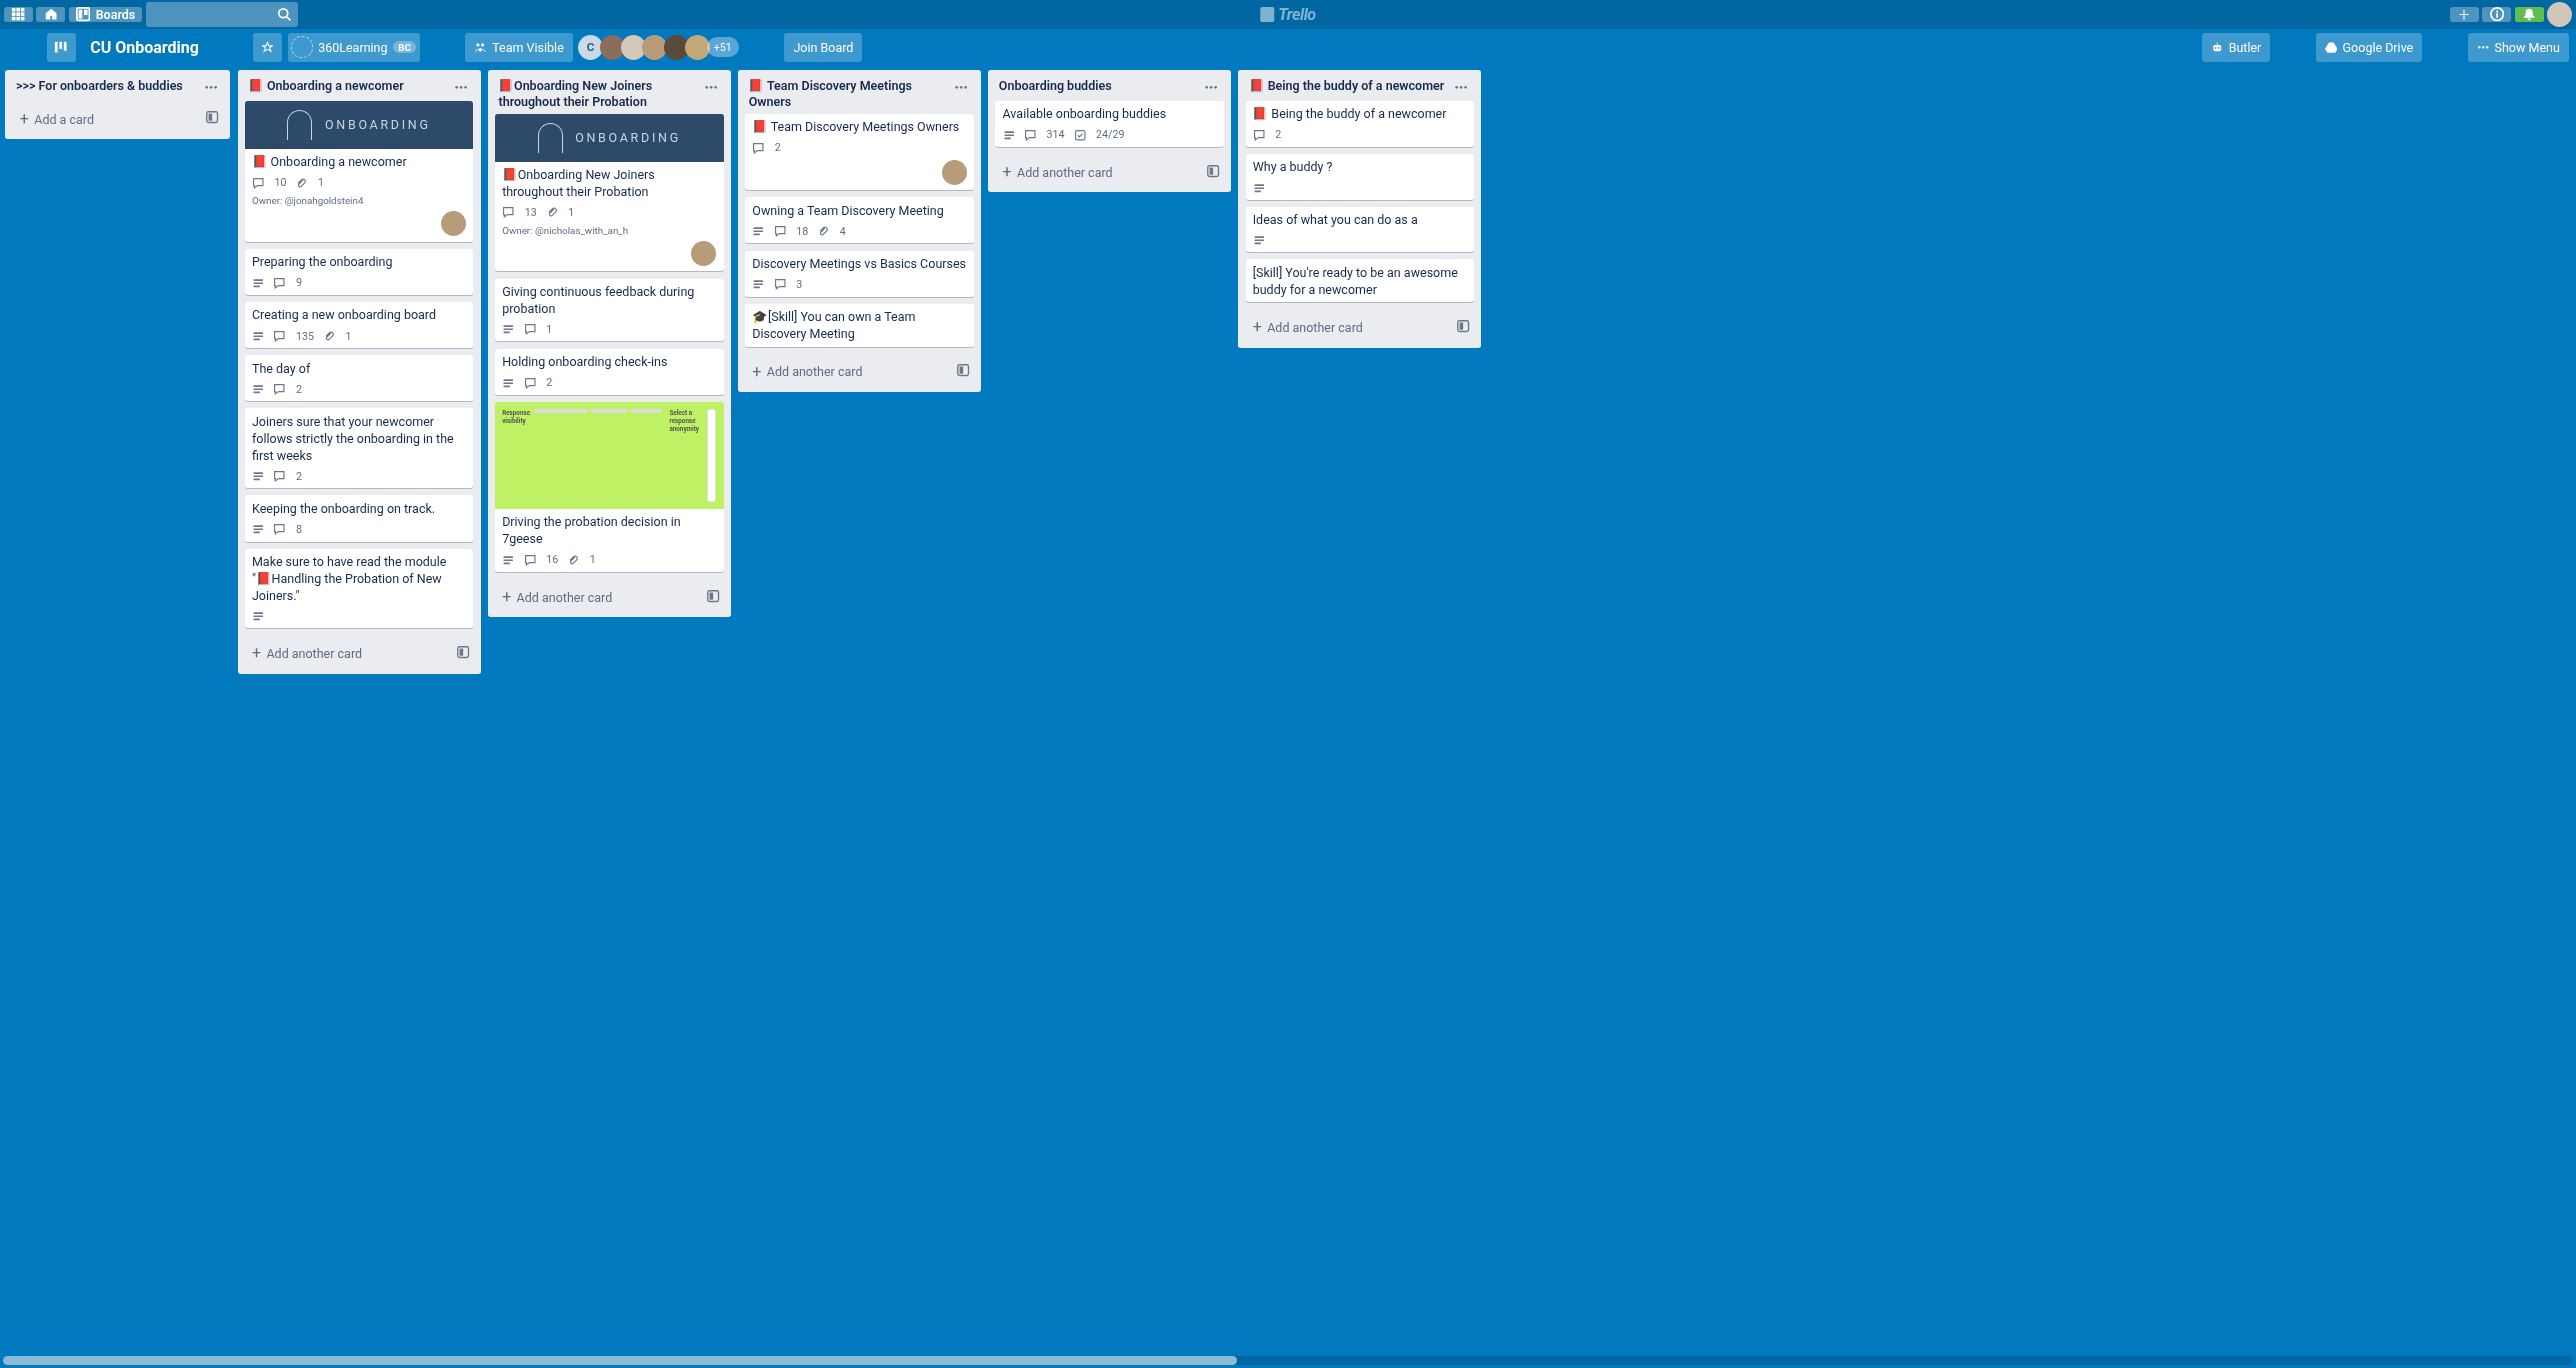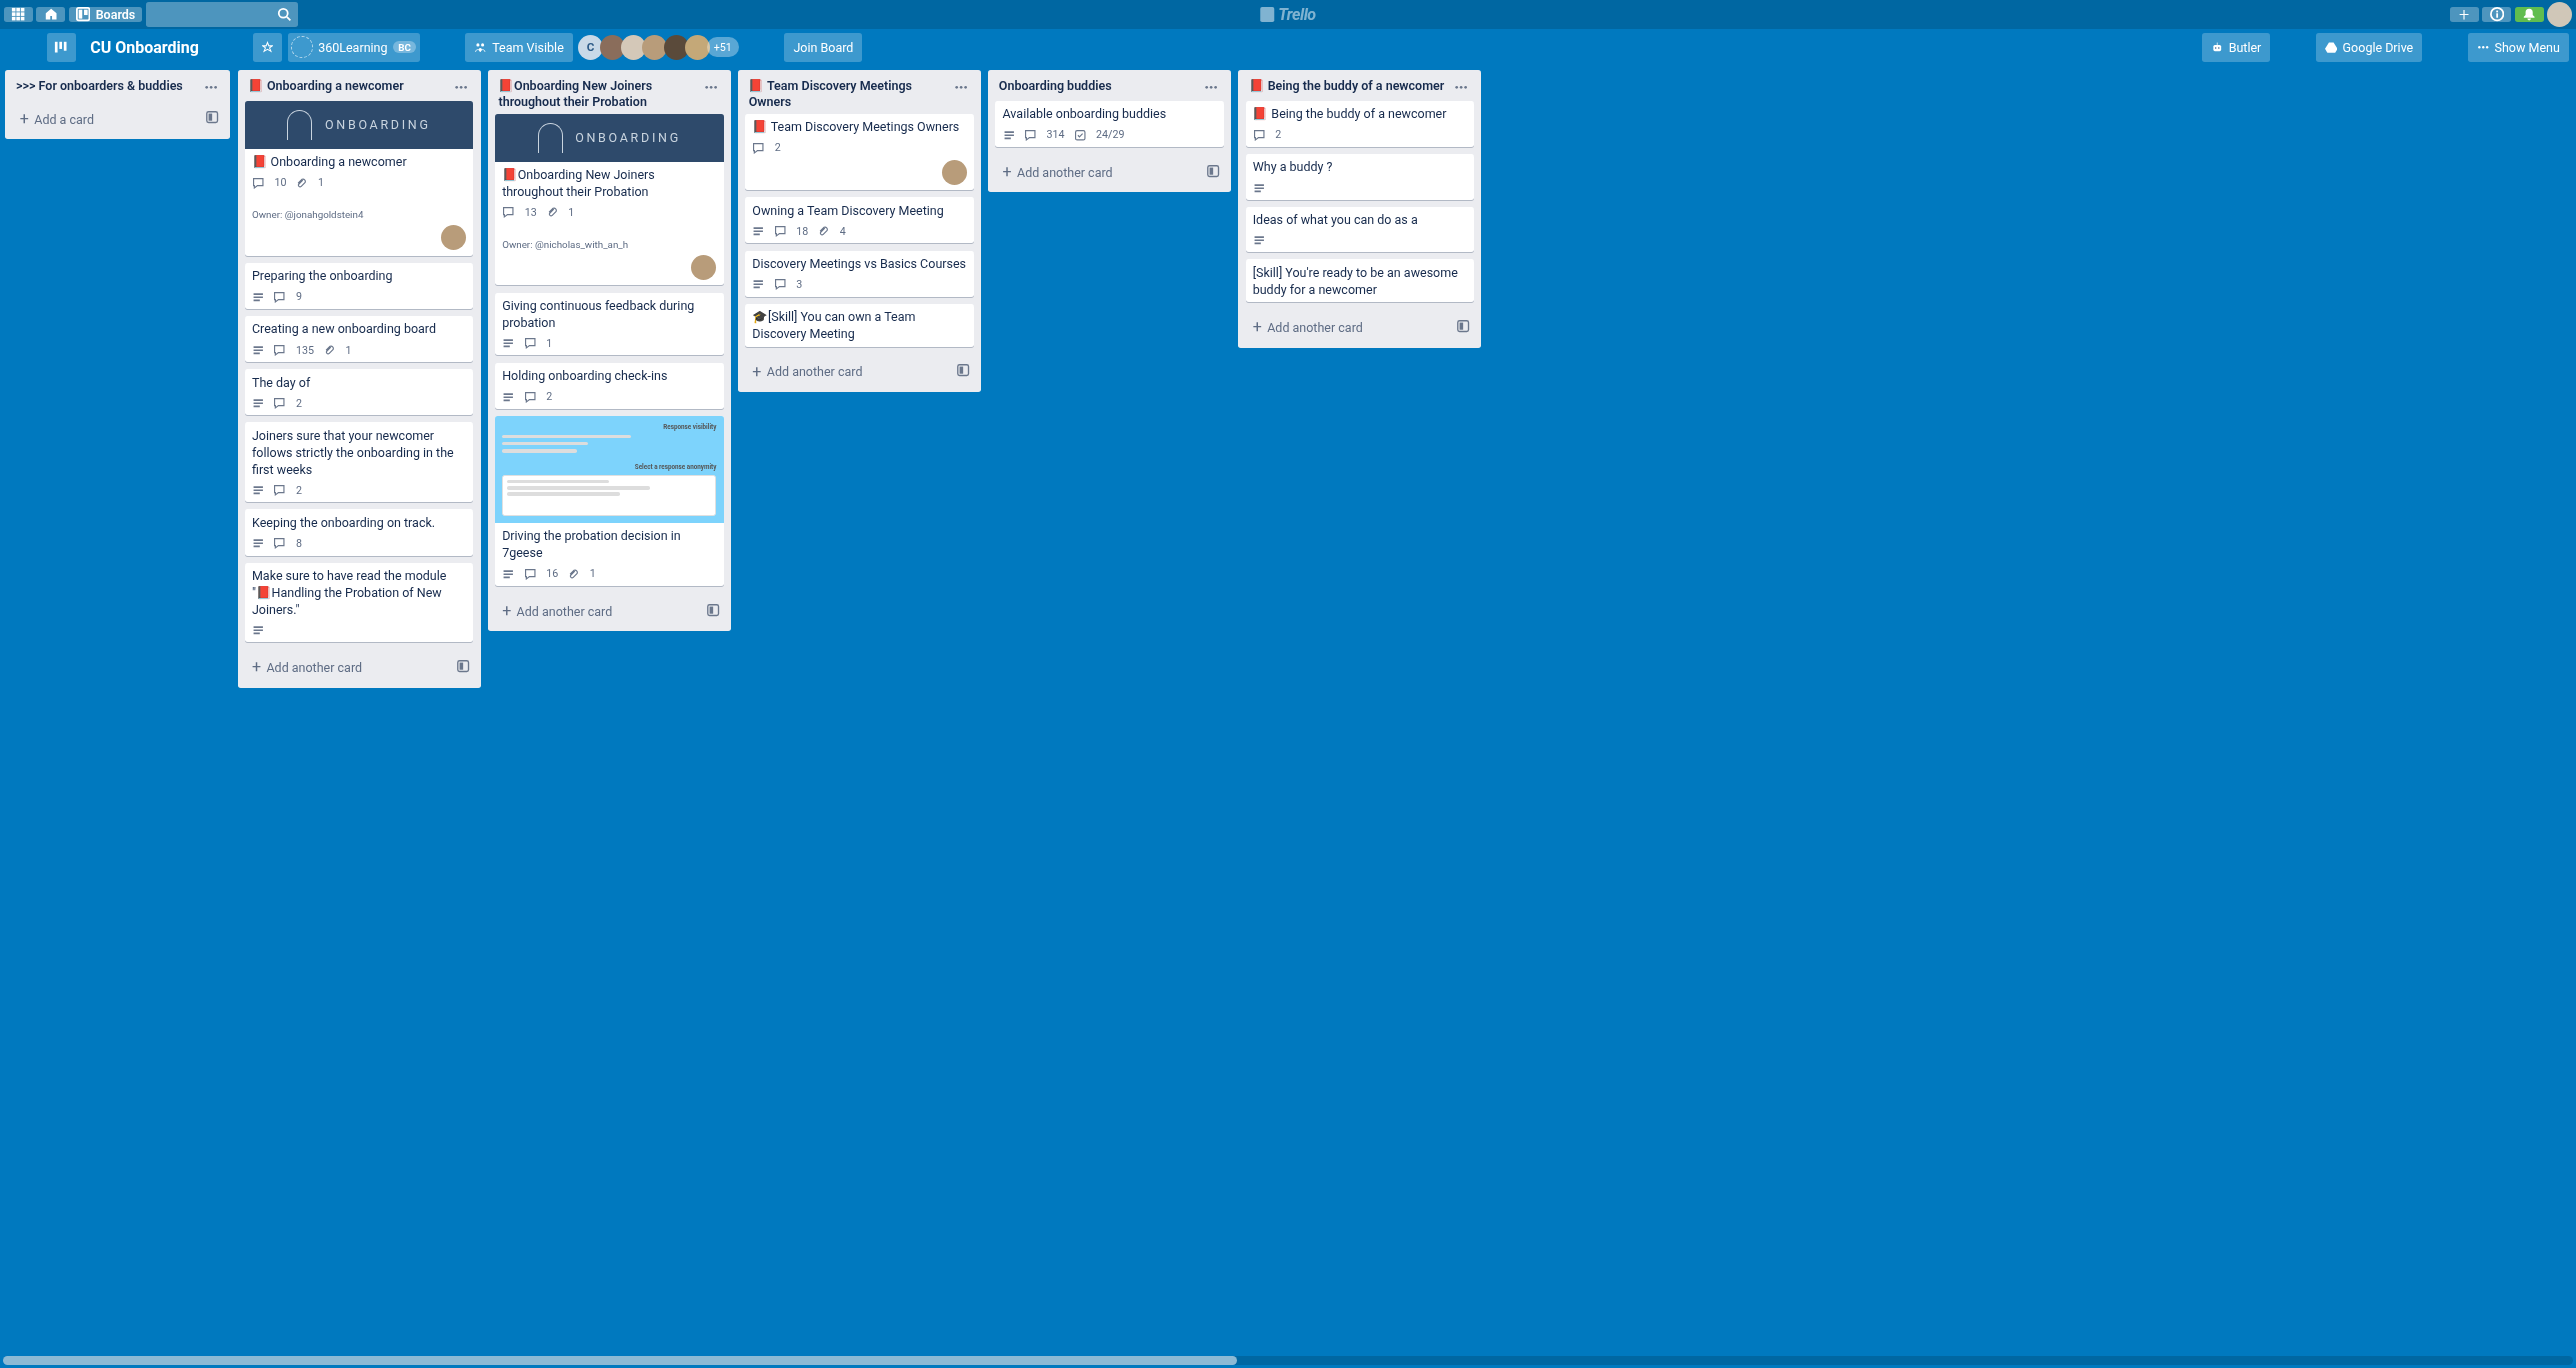--- a/index.html
+++ b/index.html
@@ -49,24 +49,24 @@
 .template-icon { color: #6b778c; cursor: pointer; padding: 3.6px; }
 
 .card { background: #fff; border-radius: 2.7px; box-shadow: 0 0.9px 0 rgba(9,30,66,0.25); margin-bottom: 7.2px; cursor: pointer; overflow: hidden; }
 .card-cover { background: #2e4a6b; height: 48px; display: flex; align-items: center; justify-content: center; color: #c9d4df; font-size: 12.5px; letter-spacing: 2.7px; gap: 12.5px; }
 .cover-icon { width: 25px; height: 30px; border: 1.8px solid #c9d4df; border-bottom: none; border-radius: 12.5px 12.5px 0 0; }
 .card-body { padding: 5.4px 7.2px 3.6px 7.2px; }
 .card-title { font-size: 12.5px; color: #172b4d; line-height: 1.35; }
 .badges { display: flex; flex-wrap: wrap; align-items: center; gap: 9px; padding: 1.8px 7.2px 5.4px 7.2px; color: #5e6c84; font-size: 10.7px; }
 .badge { display: flex; align-items: center; gap: 10px; }
 .badge svg { width: 12.5px; height: 12.5px; fill: #6b778c; }
-.card-owner { font-size: 9.8px; color: #5e6c84; padding: 0 7.2px 5.4px 7.2px; margin-top: 14px; }
+.card-owner { font-size: 9.8px; color: #5e6c84; padding: 0 7.2px 5.4px 7.2px; }
 .card-members { display: flex; justify-content: flex-end; padding: 0 7.2px 5.4px 7.2px; }
 .card-avatar { width: 25px; height: 25px; border-radius: 50%; background: #b89c7a; }
-.card-image-cover { height: 107px; background: #7dd3fc; padding: 7.2px; font-size: 5.4px; color: #888; display:flex; flex-direction:column; gap:3.6px;text-align:right; }
+.card-image-cover { height: 107px; background: #bef264; padding: 7.2px; font-size: 5.4px; color: #888; display:flex; flex-direction:row; gap:3.6px; }
 .fake-title { font-size: 6.3px; font-weight: 700; color: #555; }
 .fake-line { height: 3.6px; background: #ddd; border-radius: 1.8px; }
 .fake-block { background: #fff; border: 0.9px solid #e0e0e0; border-radius: 2.7px; padding: 3.6px; flex:1; }
 
 .scrollbar-track { position: fixed; bottom: 2.7px; left: 2.7px; right: 2.7px; height: 9px; background: rgba(0,0,0,0.15); border-radius: 4.5px; }
 .scrollbar-thumb { height: 9px; width: 48%; background: rgba(255,255,255,0.55); border-radius: 4.5px; }
 
 svg.ico { width: 12.5px; height: 12.5px; }
 </style>
 </head>

